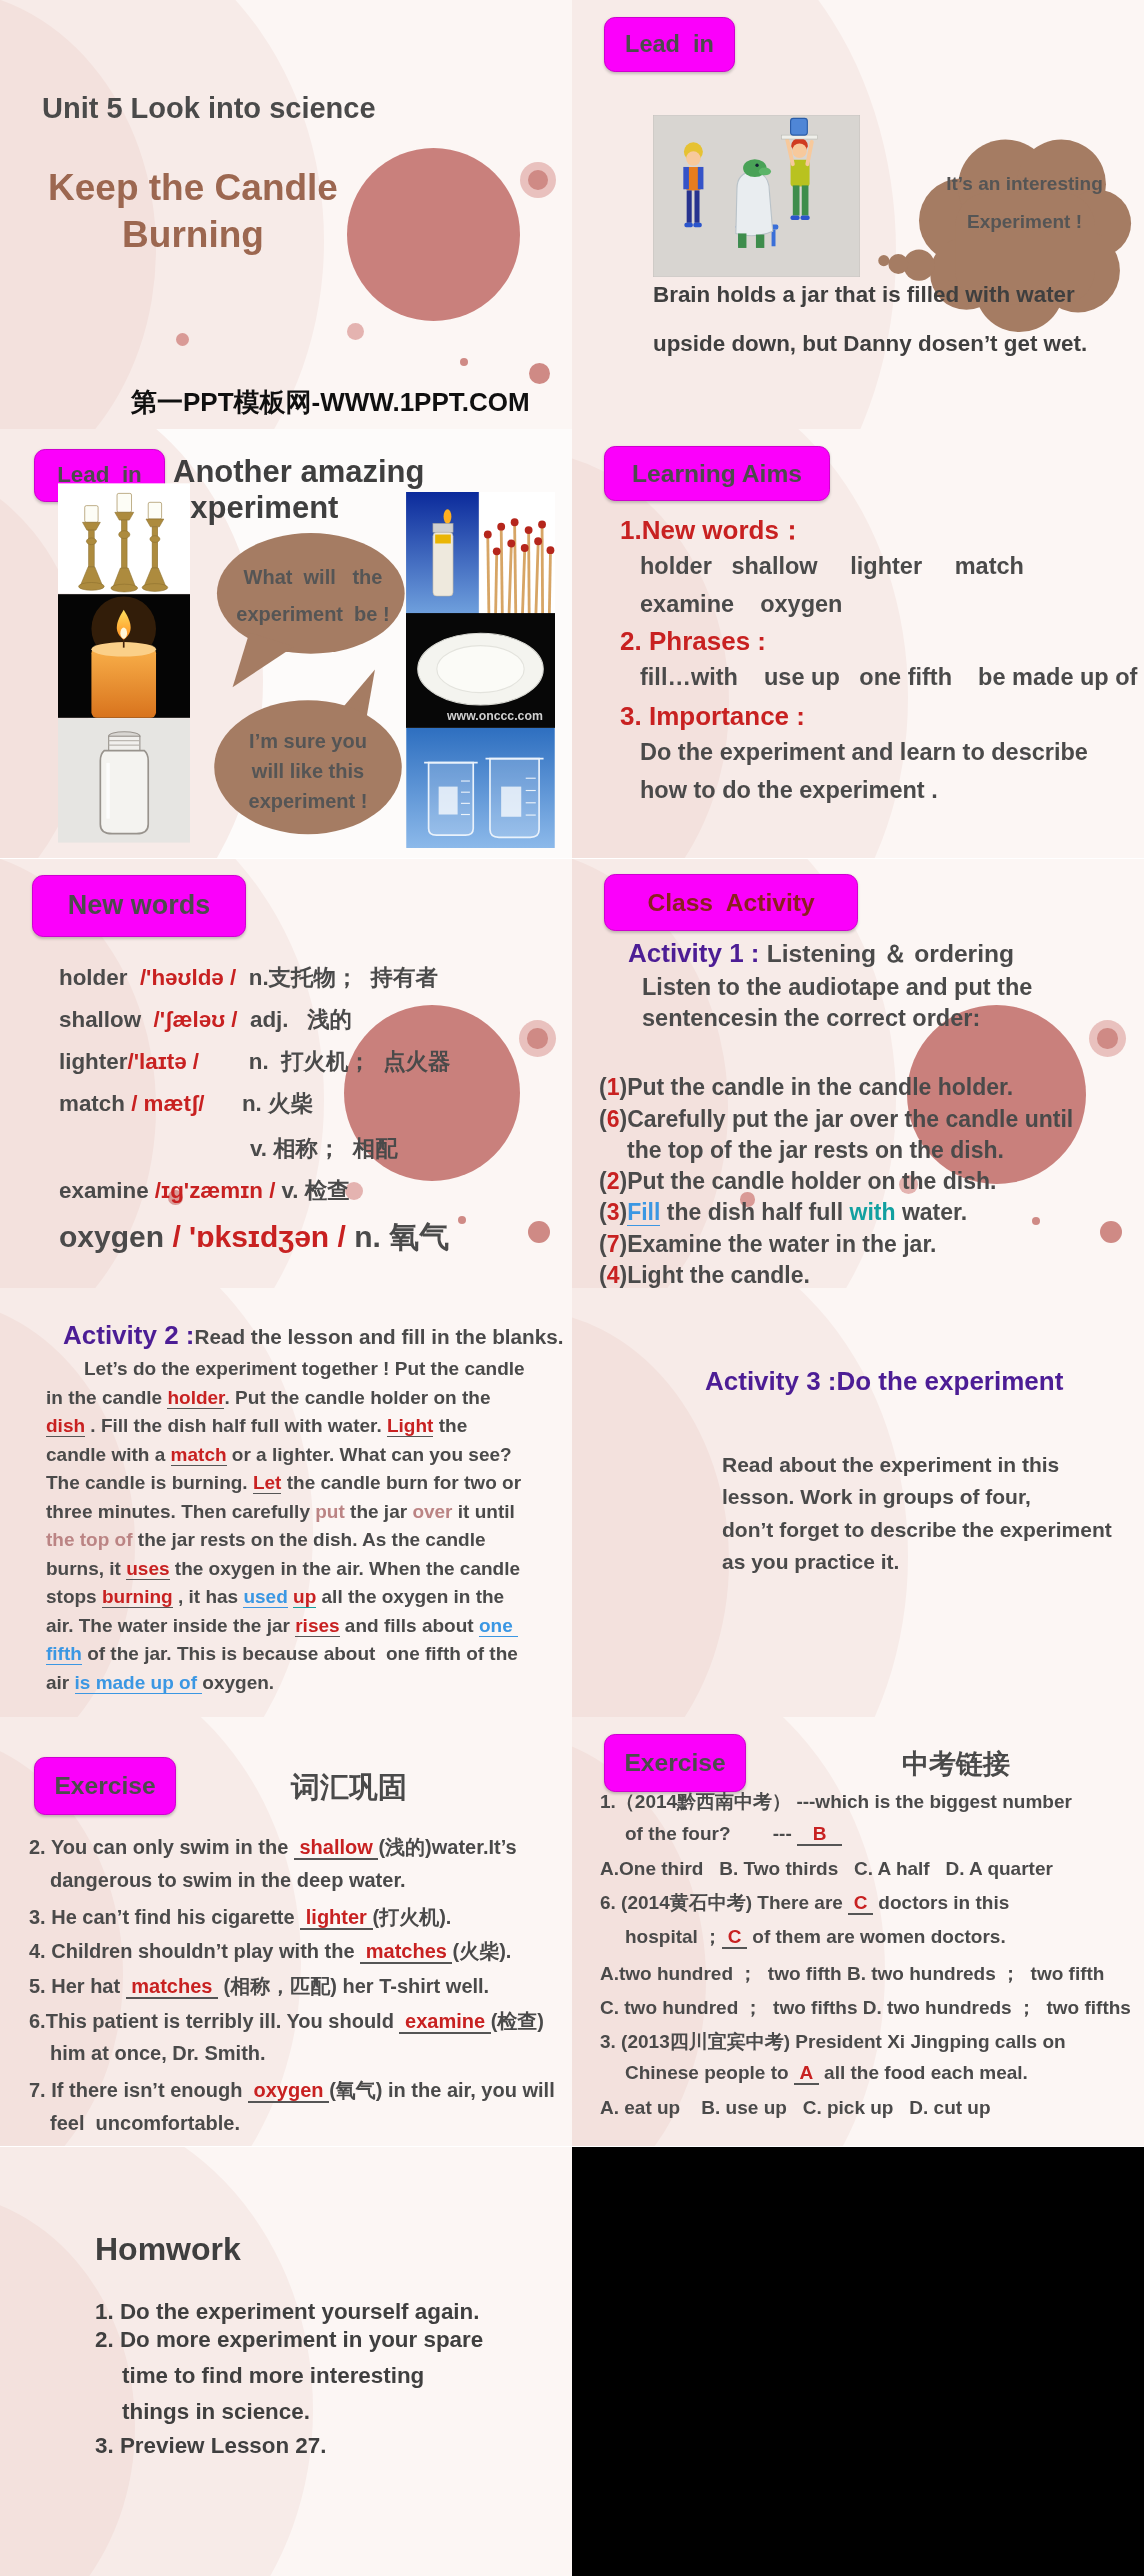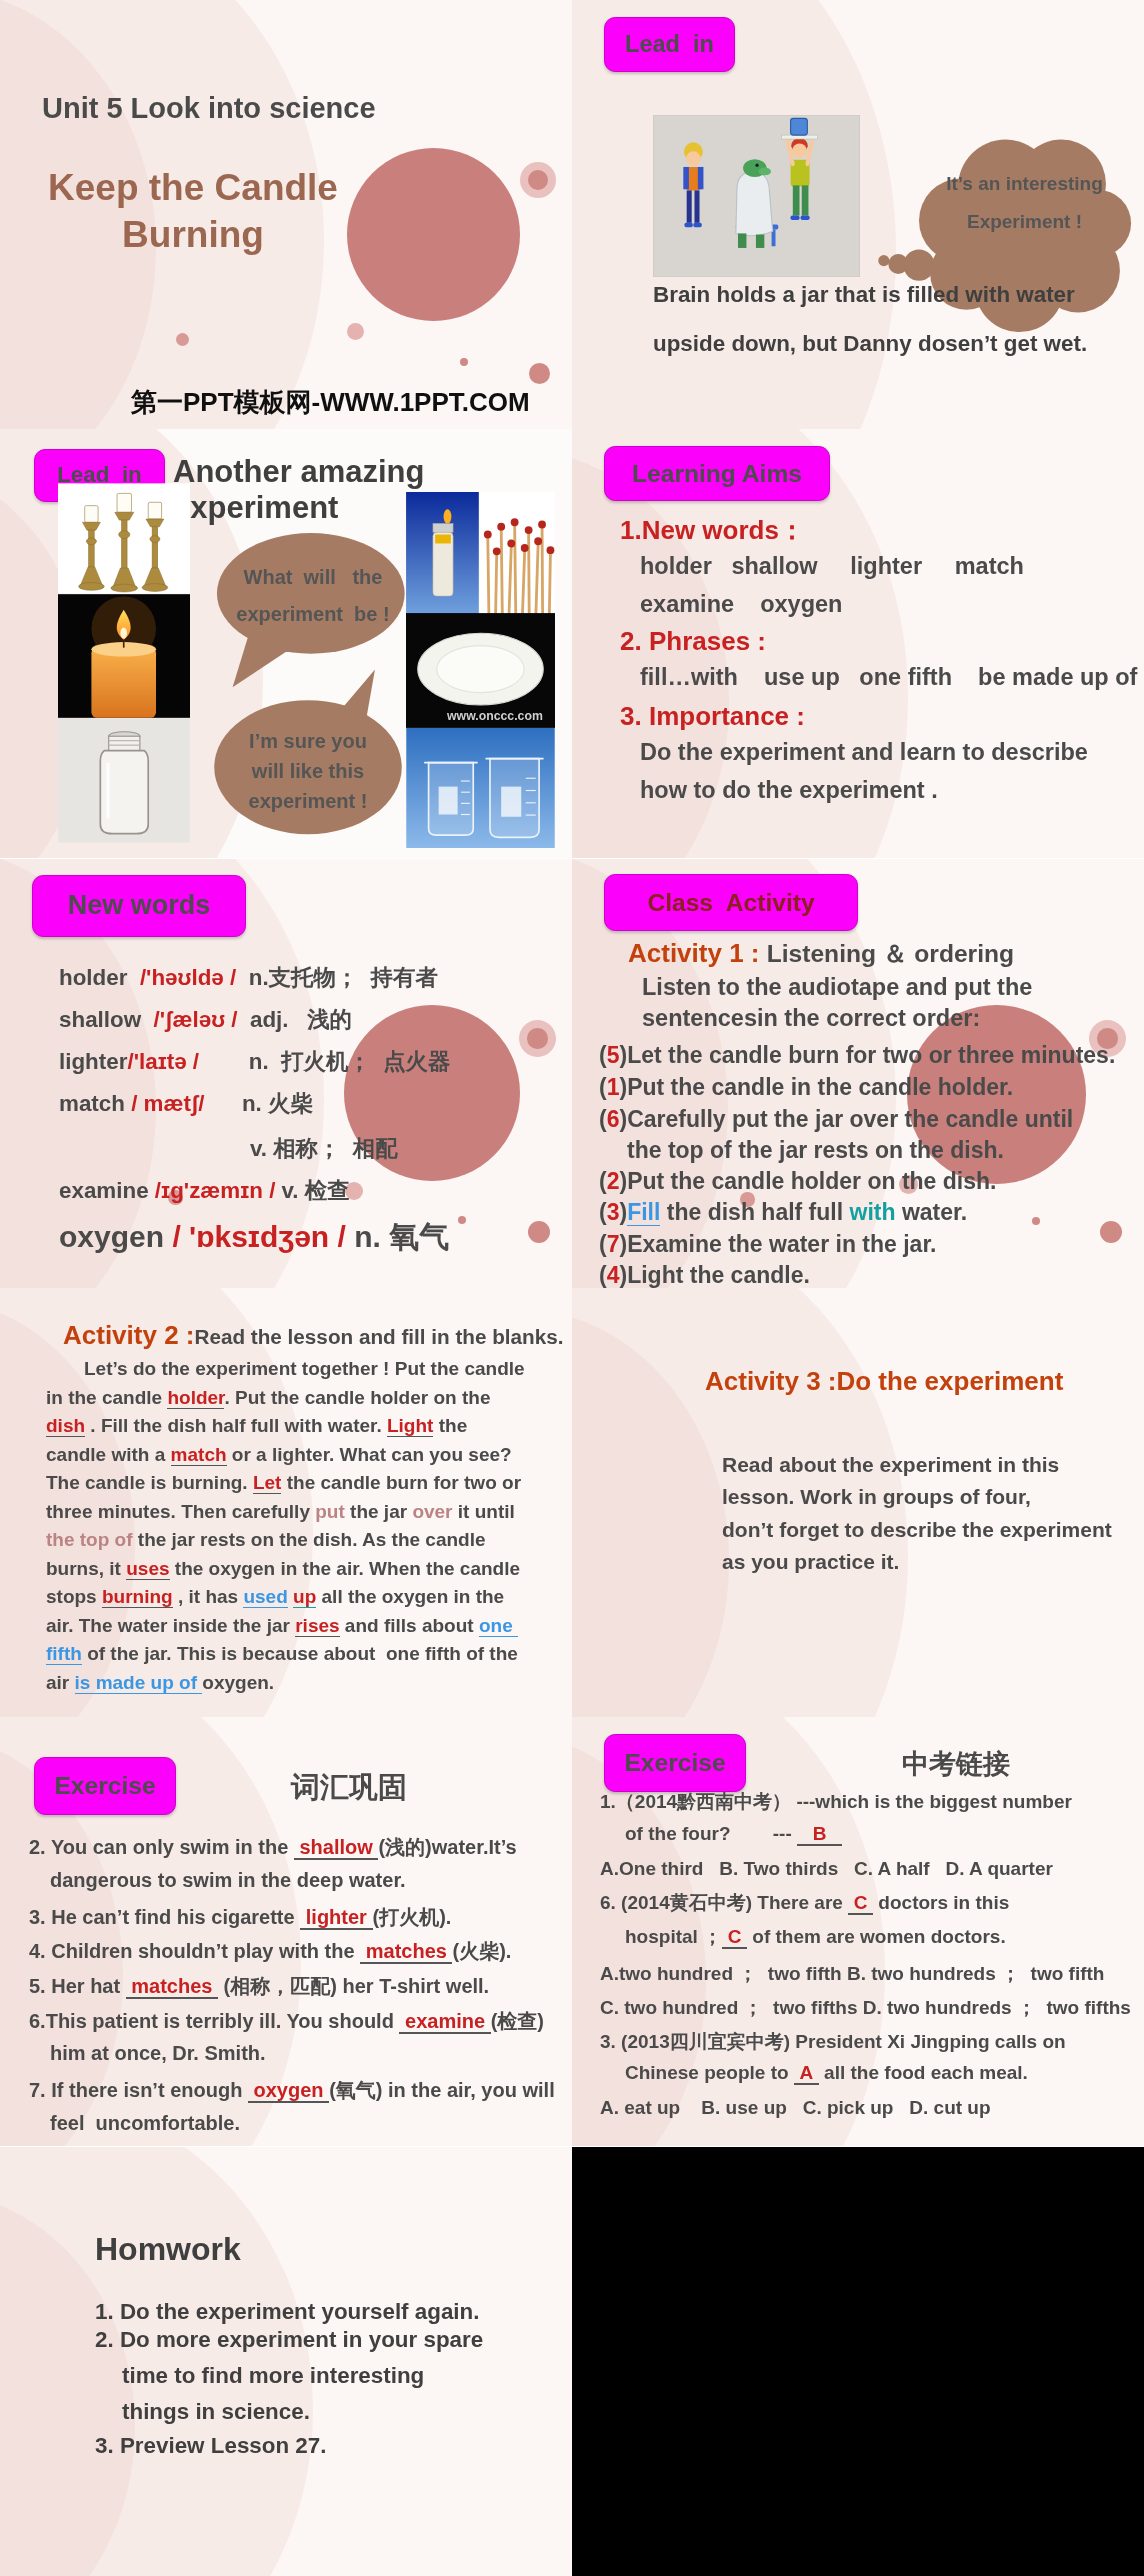--- a/index.html
+++ b/index.html
@@ -7,21 +7,21 @@
         font-family:"Liberation Sans",sans-serif;font-weight:bold;}
   .tile{position:absolute;width:572px;height:429px;overflow:hidden;background:#fcf6f4;}
   .tile.white{background:#fdfbfa}
   .tile.black{background:#000000}
   .abs{position:absolute}
   .ln{position:absolute;font-weight:bold;white-space:pre}
   [data-bind]{white-space:pre-wrap}
   .dk{color:#4a4a4a}
   .dk2{color:#3f3f3f}
   .red{color:#c82121}
-  .mag{color:#c2410c}
+  .mag{color:#4c1d95}
   .teal{color:#12a0a0}
   .pinkw{color:#bb8484}
   .brown{color:#9c6750}
   .serif{font-family:Liberation Sans, sans-serif}
   .tag{position:absolute;background:#fb00fb;border:1.7px solid #cf00cf;border-radius:11.2px;
        display:flex;align-items:center;justify-content:center;color:#4c4c4c;font-weight:bold;
        box-shadow:0 1.7px 2.8px rgba(0,0,0,.2)}
   .arc1{position:absolute;border-radius:50%;background:#f7ebe8}
   .arc2{position:absolute;border-radius:50%;background:#f3e1dd}
   .circle{position:absolute;border-radius:50%;background:#c9807c}
@@ -324,21 +324,20 @@
     <div class="dot" style="left:327px;top:316px;width:19px;height:19px;background:#e4b3b0"></div>
     <div class="dot" style="left:460px;top:358px;width:8.4px;height:8.4px;background:#cf8a85"></div>
     <div class="dot" style="left:528px;top:362px;width:22.4px;height:22.4px;background:#cf8a85"></div>
     <div class="tag" style="left:32px;top:15px;width:252px;height:55px;font-size:24.6px;color:#8b2020">
       <span data-bind="tags.class_activity">Class  Activity</span>
     </div>
     <div class="ln" style="left:56px;top:78px"><span class="mag" style="font-size:26px" data-bind="s6.activity">Activity 1 : </span><span class="dk" style="font-size:24.6px" data-bind="s6.activity_rest">Listening ＆ ordering</span></div>
     <div class="ln dk" style="left:70px;top:115px;font-size:23.5px" data-bind="s6.intro1">Listen to the audiotape and put the</div>
     <div class="ln dk" style="left:70px;top:146px;font-size:23.5px" data-bind="s6.intro2">sentencesin the correct order:</div>
 
-    <div class="ln" style="left:27px;top:183px;font-size:23px"><span class="dk" data-bind="s6.lp">(</span><span class="red" data-bind="s6.items.0.n">5</span><span class="dk" data-bind="s6.rp">)</span><span class="dk" data-bind="s6.items.0.t">Let the candle burn for two or three minutes.</span></div>
     <div class="ln" style="left:27px;top:215px;font-size:23px"><span class="dk" data-bind="s6.lp">(</span><span class="red" data-bind="s6.items.1.n">1</span><span class="dk" data-bind="s6.rp">)</span><span class="dk" data-bind="s6.items.1.t">Put the candle in the candle holder.</span></div>
     <div class="ln" style="left:27px;top:247px;font-size:23px"><span class="dk" data-bind="s6.lp">(</span><span class="red" data-bind="s6.items.2.n">6</span><span class="dk" data-bind="s6.rp">)</span><span class="dk" data-bind="s6.items.2.t">Carefully put the jar over the candle until</span></div>
     <div class="ln dk" style="left:55px;top:278px;font-size:23px" data-bind="s6.items.3.t">the top of the jar rests on the dish.</div>
     <div class="ln" style="left:27px;top:309px;font-size:23px"><span class="dk" data-bind="s6.lp">(</span><span class="red" data-bind="s6.items.4.n">2</span><span class="dk" data-bind="s6.rp">)</span><span class="dk" data-bind="s6.items.4.t">Put the candle holder on the dish.</span></div>
     <div class="ln" style="left:27px;top:340px;font-size:23px"><span class="dk" data-bind="s6.lp">(</span><span class="red" data-bind="s6.items.5.n">3</span><span class="dk" data-bind="s6.rp">)</span><span class="bu" data-bind="s6.fill">Fill</span><span class="dk" data-bind="s6.fill_mid"> the dish half full </span><span class="teal" data-bind="s6.fill_with">with</span><span class="dk" data-bind="s6.fill_tail"> water.</span></div>
     <div class="ln" style="left:27px;top:372px;font-size:23px"><span class="dk" data-bind="s6.lp">(</span><span class="red" data-bind="s6.items.6.n">7</span><span class="dk" data-bind="s6.rp">)</span><span class="dk" data-bind="s6.items.6.t">Examine the water in the jar.</span></div>
     <div class="ln" style="left:27px;top:403px;font-size:23px"><span class="dk" data-bind="s6.lp">(</span><span class="red" data-bind="s6.items.7.n">4</span><span class="dk" data-bind="s6.rp">)</span><span class="dk" data-bind="s6.items.7.t">Light the candle.</span></div>
   </div>
 
   <div class="tile" style="left:0;top:1288px">

